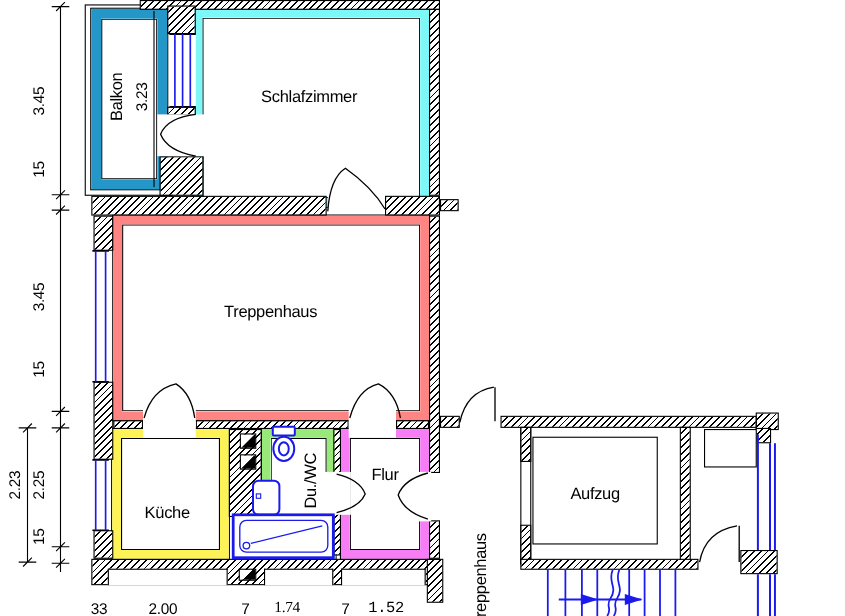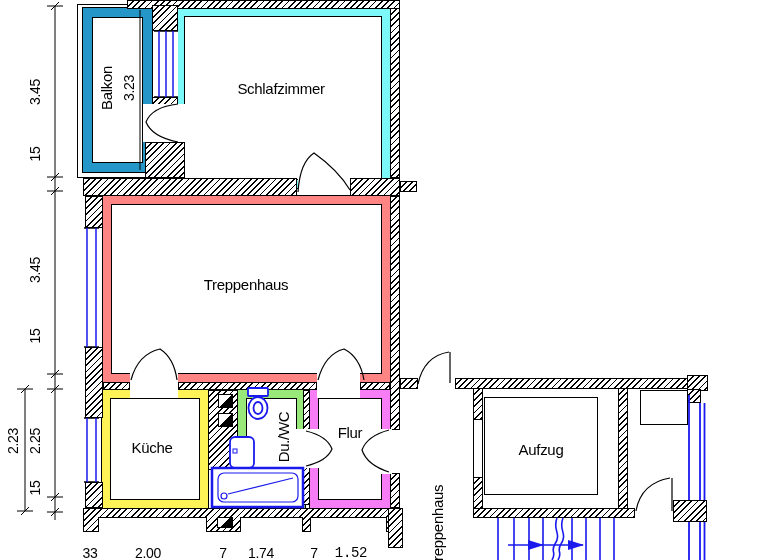--- a/index.html
+++ b/index.html
@@ -160,34 +160,34 @@
 
       <path d="M17,389 H33 M21,393 L29,385"></path>
       <path d="M17,511 H33 M21,515 L29,507"></path>
     </g>
   </svg>
 
   <div class="lbl rot" style="left:106px;top:88px;">Balkon</div>
   <div class="lbl rot dim" style="left:129px;top:88px;">3.23</div>
   <div class="lbl" style="left:281px;top:88px;text-align:right;">Schlafzimmer</div>
   <div class="lbl" style="left:246px;top:284px;">Treppenhaus</div>
-  <div class="lbl" style="left:152px;top:447px;">Küche</div>
+  <div class="lbl" style="left:152px;top:466px;">Küche</div>
   <div class="lbl rot" style="left:283px;top:437px;">Du./WC</div>
   <div class="lbl" style="left:350px;top:432px;">Flur</div>
   <div class="lbl" style="left:541px;top:449px;text-align:right;">Aufzug</div>
   <div class="lbl rot" style="left:437px;top:527px;">Treppenhaus</div>
 
   <div class="lbl rot dim" style="left:35px;top:92px;">3.45</div>
   <div class="lbl rot dim" style="left:35px;top:154px;">15</div>
   <div class="lbl rot dim" style="left:35px;top:270px;">3.45</div>
   <div class="lbl rot dim" style="left:35px;top:336px;">15</div>
   <div class="lbl rot dim" style="left:35px;top:441px;">2.25</div>
   <div class="lbl rot dim" style="left:35px;top:488px;">15</div>
   <div class="lbl rot dim" style="left:13px;top:441px;">2.23</div>
 
   <div class="lbl dim" style="left:90px;top:553px;">33</div>
   <div class="lbl dim" style="left:148px;top:553px;">2.00</div>
   <div class="lbl dim" style="left:223px;top:553px;">7</div>
-  <div class="lbl dim" style="left:261px;top:553px;">1.74</div>
+  <div class="lbl dim" style="left:261px;top:553px;font-family:Liberation Serif, serif;">1.74</div>
   <div class="lbl dim" style="left:314px;top:553px;">7</div>
   <div class="lbl dim" style="left:351px;top:553px;font-family:Liberation Mono, monospace;">1.52</div>
 
 </div>
 
 </body></html>

